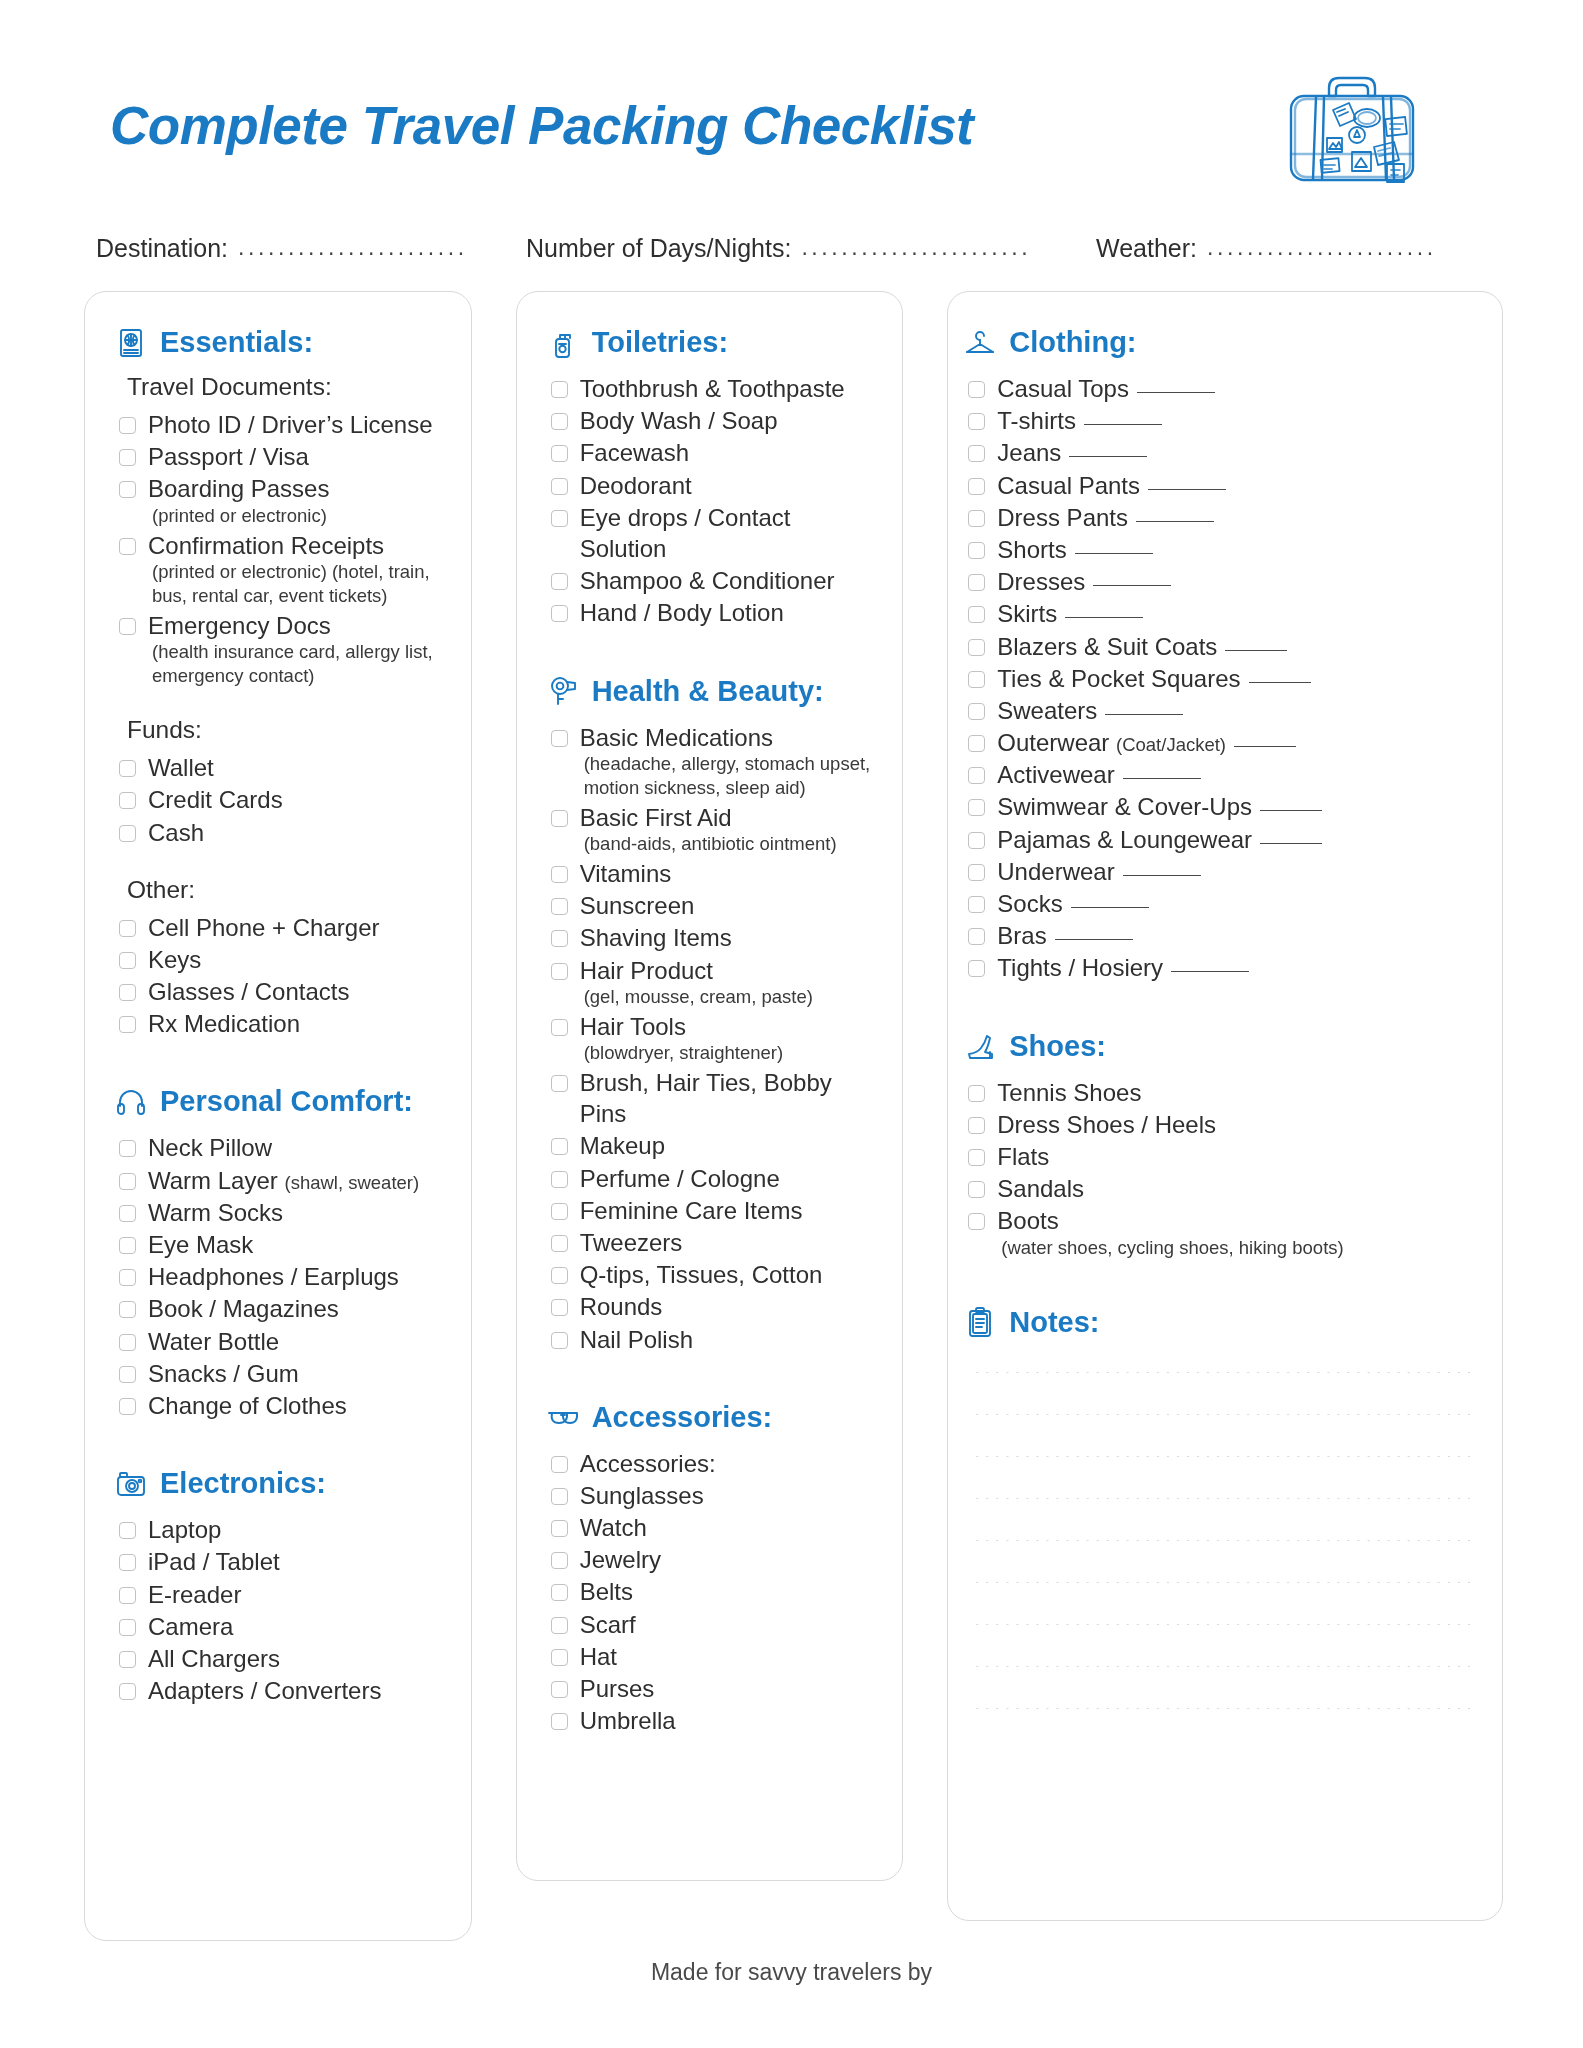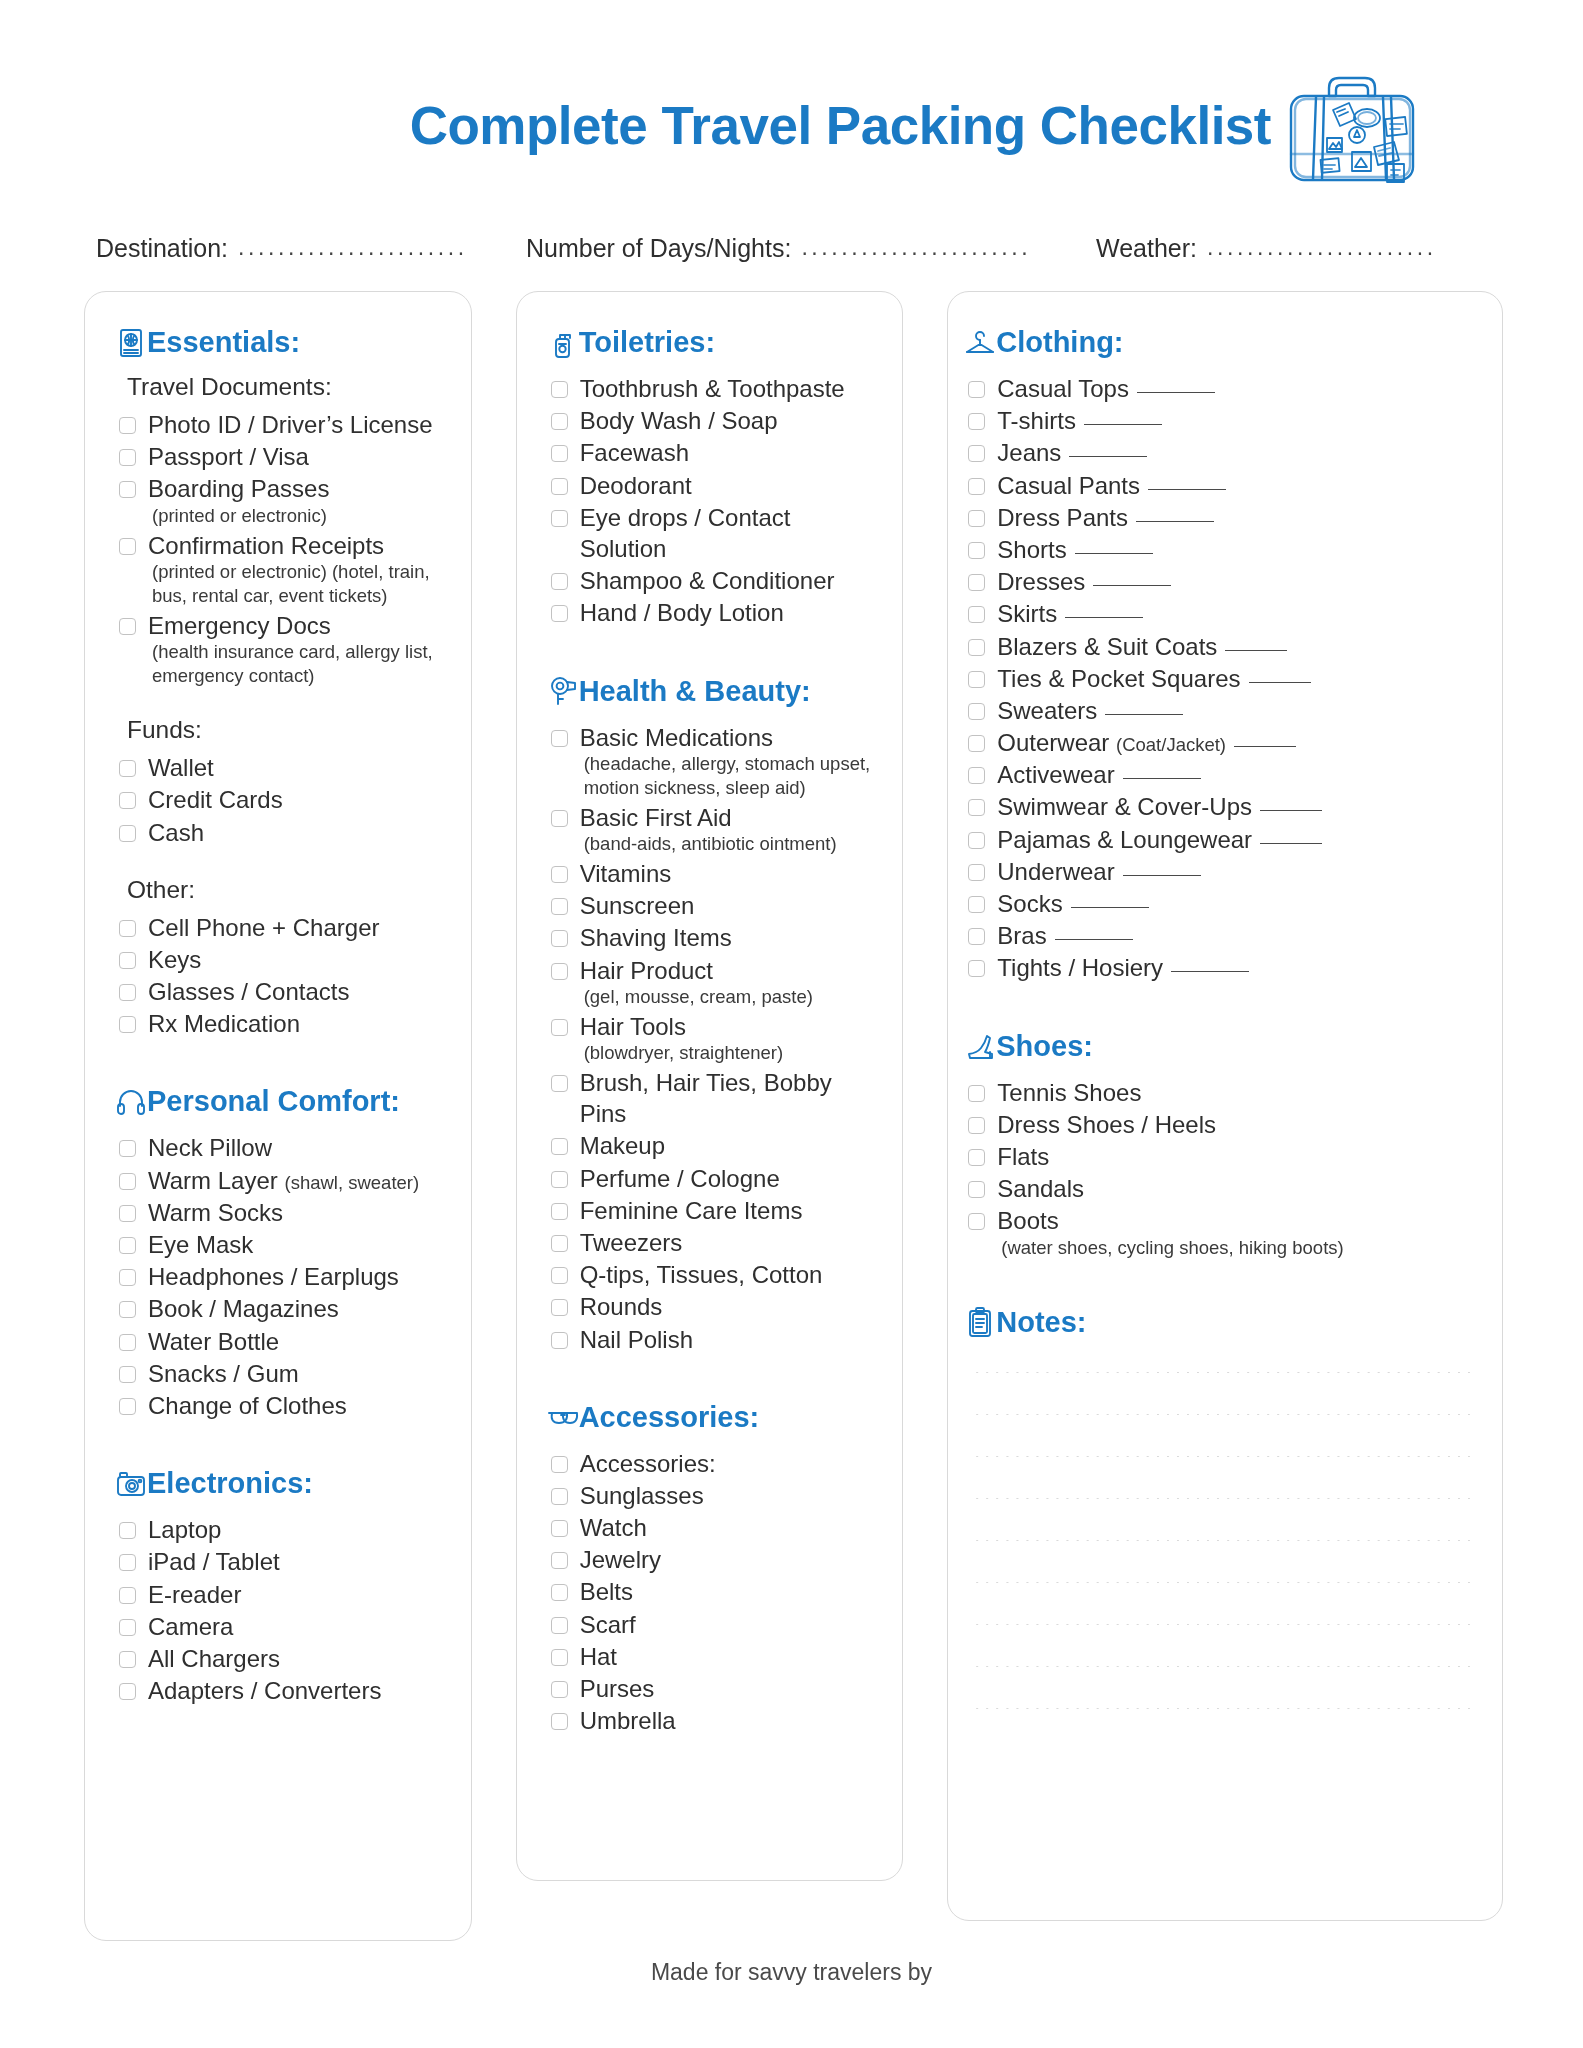--- a/index.html
+++ b/index.html
@@ -15,22 +15,23 @@
     width: 1583px;
     min-height: 2048px;
     background: #fff;
     padding: 0 0 20px 0;
   }
 
   
   .header {
     display: flex;
     align-items: center;
-    justify-content: flex-end;
+    justify-content: space-between;
     padding: 62px 100px 0 110px;
+    font-style: italic;
   }
   .title {
     color: #1b7ac4;
     font-size: 53px;
     font-weight: 700;
     letter-spacing: -0.5px;
     line-height: 1.05;
     white-space: nowrap;
   }
   .suitcase { width: 160px; height: 128px; flex: 0 0 auto; margin-right: 52px; }
@@ -76,20 +77,21 @@
     flex: 1 1 0;
   }
   .card.col1 { min-height: 1650px; }
   .card.col2 { min-height: 1590px; }
   .card.col3 { min-height: 1630px; padding-left: 16px; }
 
   
   .sec-head {
     display: flex;
     align-items: center;
+    gap: 13px;
     color: #1b7ac4;
     font-size: 29px;
     font-weight: 700;
     margin: 8px 0 14px 0;
   }
   .sec-head.spaced { margin-top: 46px; }
   .sec-ico { width: 32px; height: 32px; flex: 0 0 32px; display:block; }
 
   
   .sub-head {

